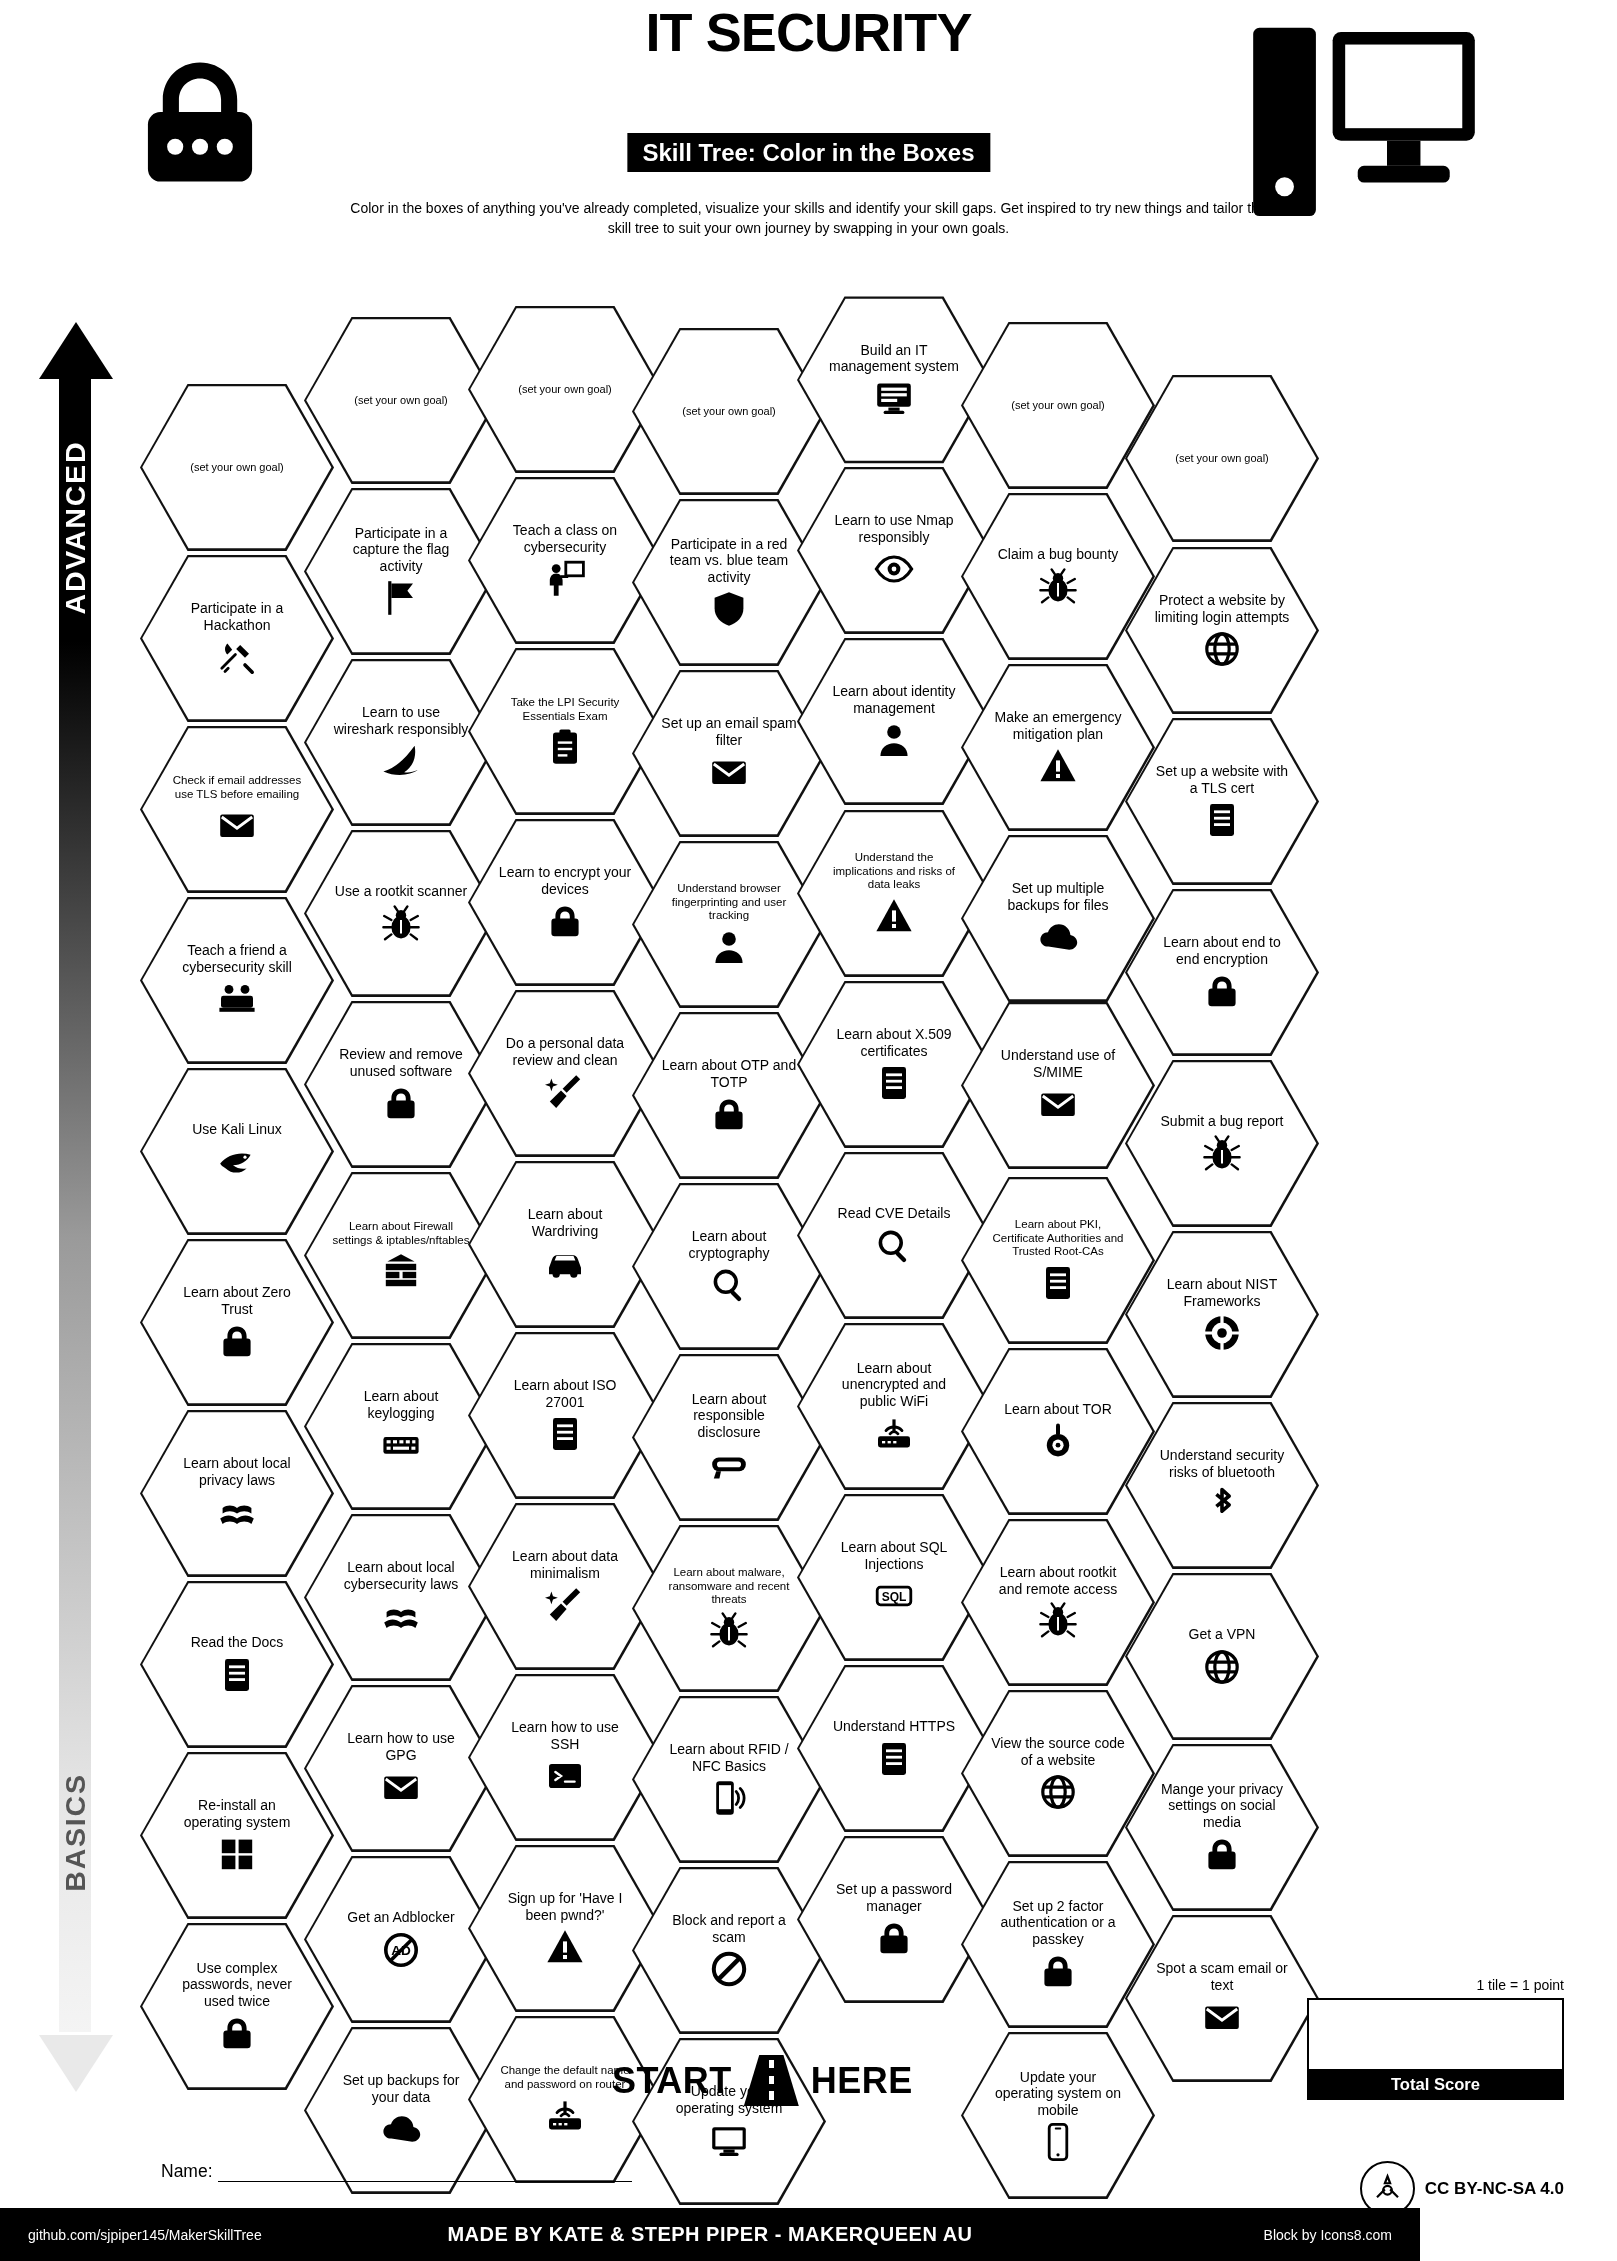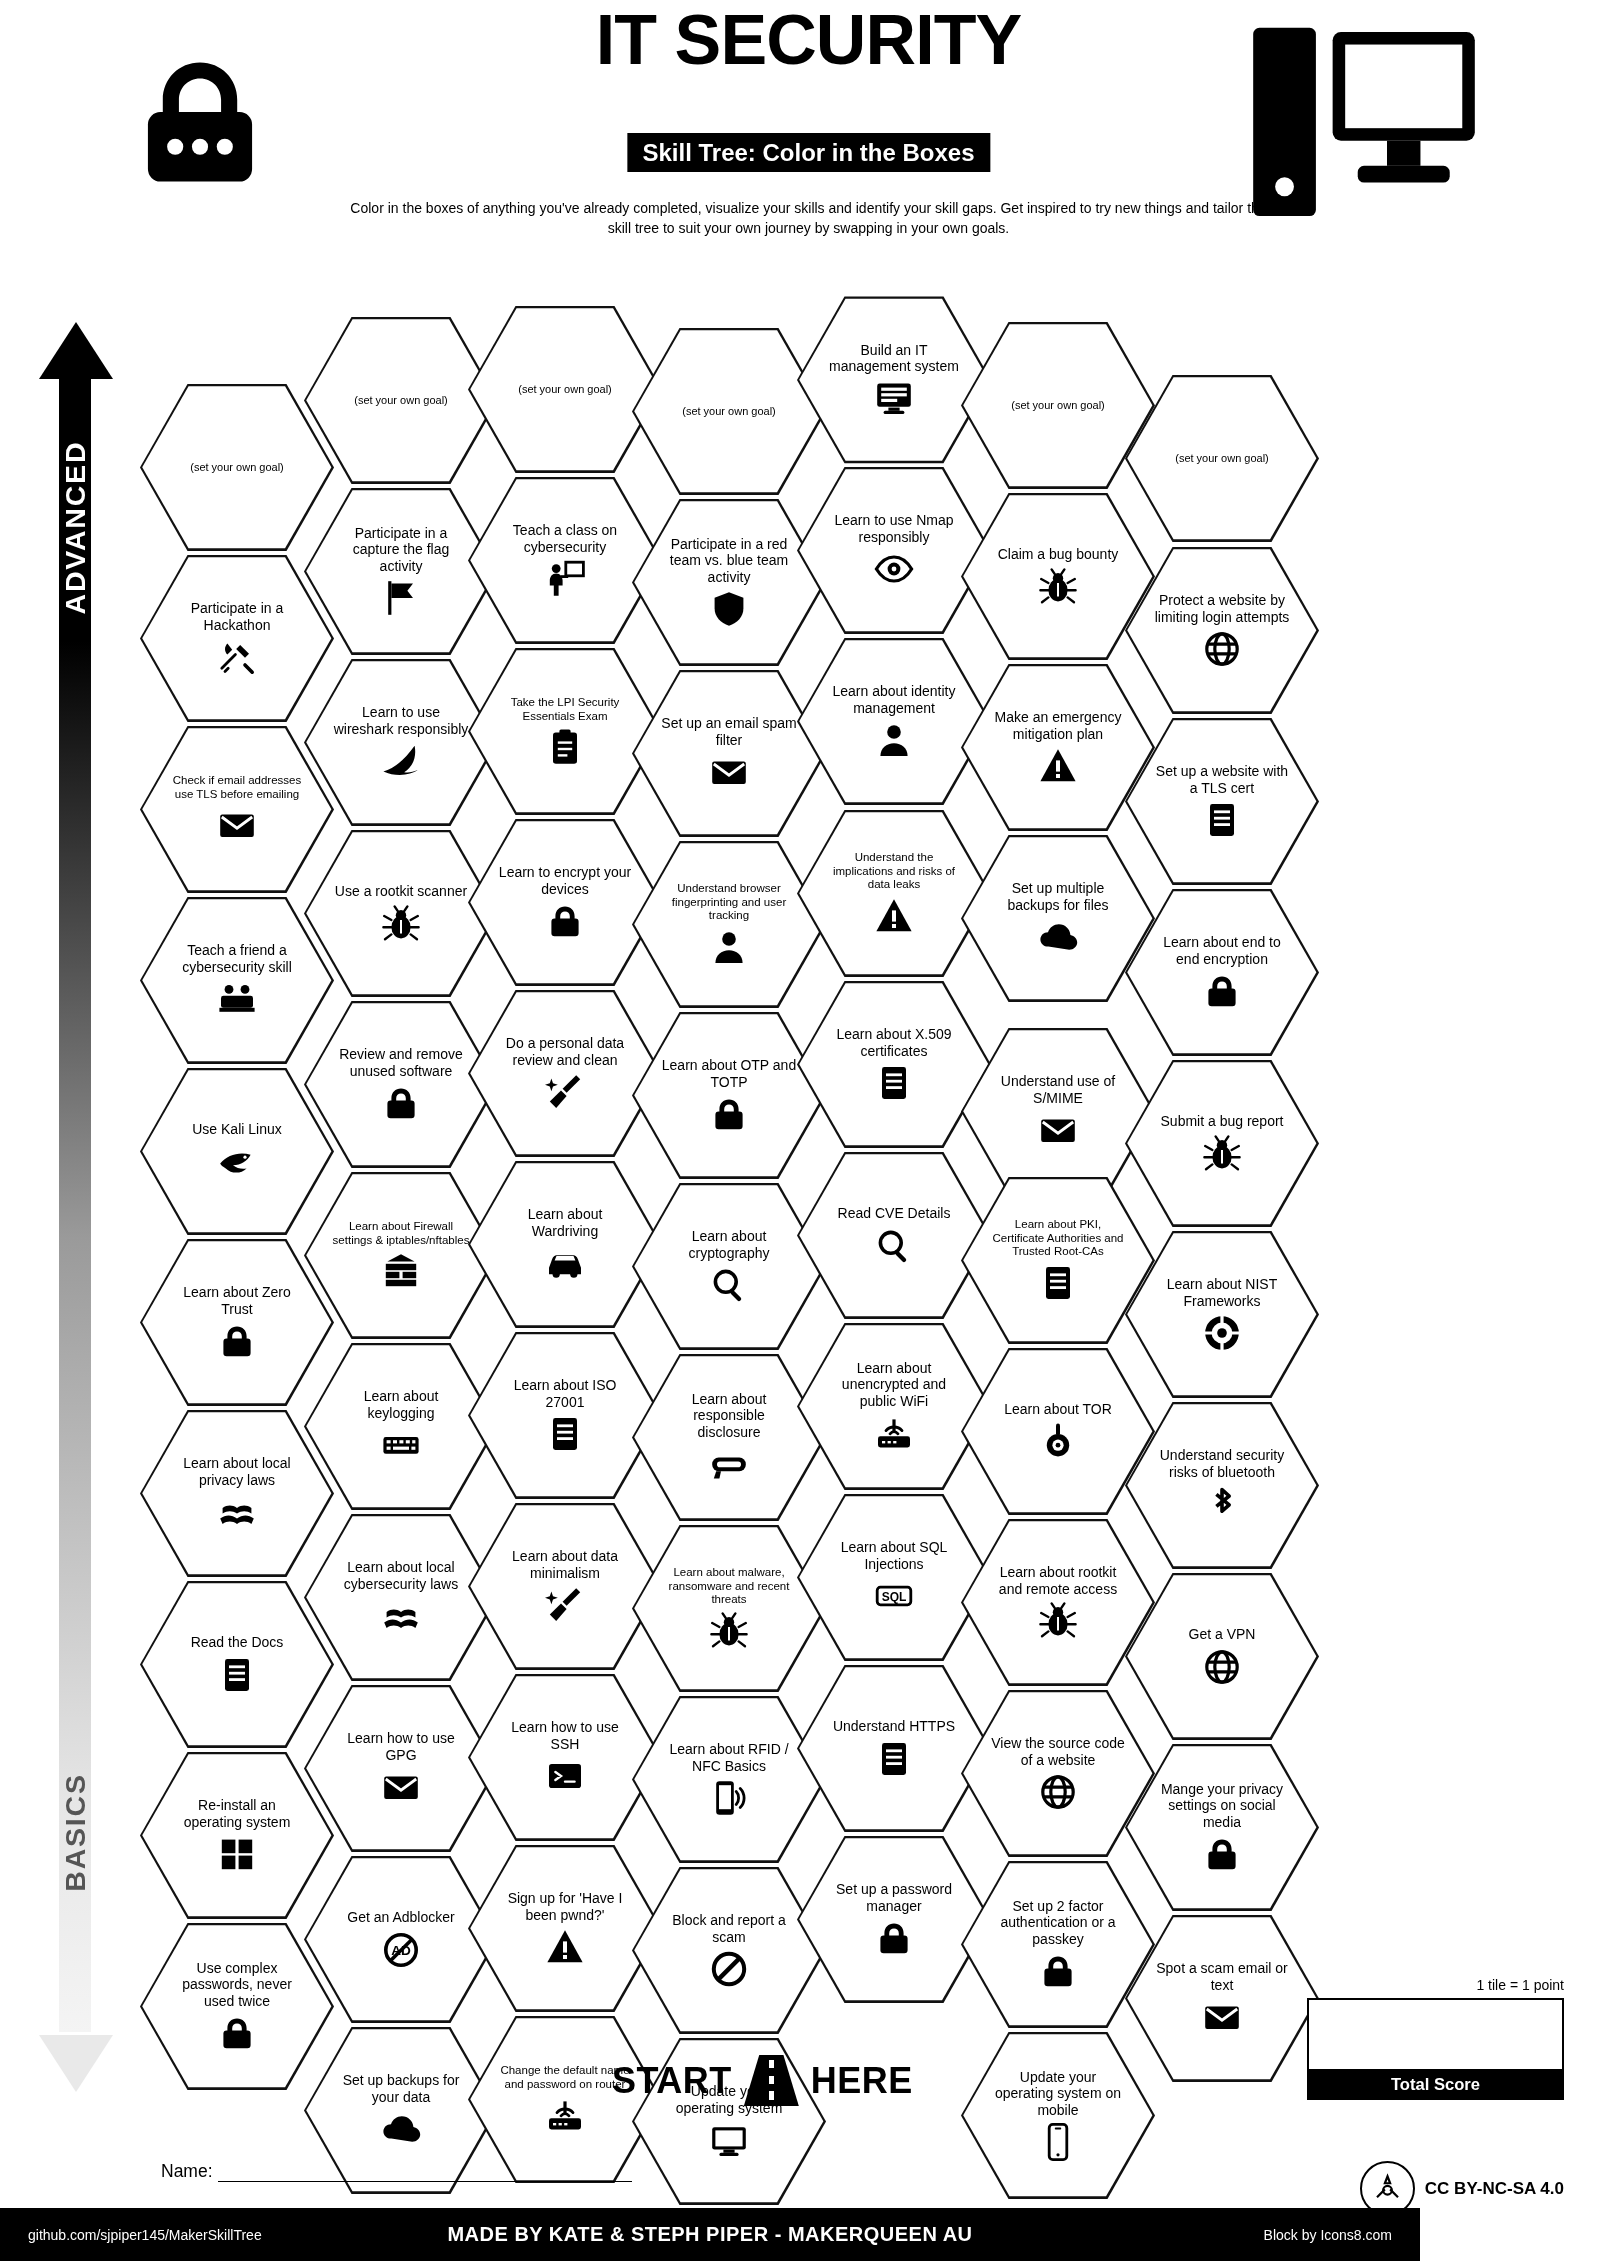--- a/index.html
+++ b/index.html
@@ -3,21 +3,21 @@
 <meta charset="utf-8">
 <style>
   html,body{margin:0;padding:0;background:#ffffff;}
   body{width:1617px;height:2261px;font-family:"Liberation Sans",sans-serif;color:#000;position:relative;overflow:hidden;}
   .page{position:relative;width:1617px;height:2261px;}
 
   
   .header{position:relative;height:271px;}
   .lock-icon{position:absolute;left:138px;top:14px;width:124px;height:216px;}
   .monitor-icon{position:absolute;right:138px;top:18.4px;width:230px;height:212px;}
-  .title{position:absolute;left:0;right:0;top:4.6px;text-align:center;font-size:70px;font-weight:bold;letter-spacing:-0.9px;line-height:1;}
+  .title{position:absolute;left:0;right:0;top:4.6px;text-align:center;font-size:54px;font-weight:bold;letter-spacing:-0.9px;line-height:1;}
   .subtitle{position:absolute;left:50%;transform:translateX(-50%);top:133px;background:#000;color:#fff;padding:5.5px 15.6px;font-size:24px;font-weight:bold;white-space:nowrap;}
   .blurb{position:absolute;left:50%;transform:translateX(-50%);top:198px;width:920px;text-align:center;font-size:14px;line-height:1.45;}
 
   
   .axis{position:absolute;left:34px;top:322px;width:83px;height:1770px;}
   .axis .bar{position:absolute;left:25px;top:55px;width:32px;height:1655px;
     background:linear-gradient(to bottom,#000 0%,#000 16%,#9a9a9a 52%,#e6e6e6 86%,#f4f4f4 100%);}
   .axis .tip-up{position:absolute;left:4.6px;top:0;width:0;height:0;border-left:37px solid transparent;border-right:37px solid transparent;border-bottom:57px solid #000;}
   .axis .tip-down{position:absolute;left:4.6px;bottom:0;width:0;height:0;border-left:37px solid transparent;border-right:37px solid transparent;border-top:57px solid #e9e9e9;}
   .axis .lab{position:absolute;left:-28px;font-size:28.5px;font-weight:bold;letter-spacing:1.8px;
@@ -875,21 +875,21 @@
         <div class="inner"></div>
         <div class="content">
           <div class="label">Set up multiple backups for files</div>
           <div class="ico">
             <svg viewBox="0 0 100 100" width="40" height="40" aria-hidden="true">
               <path d="M26 74c-12 0-20-8-20-18s8-18 19-18c4-12 15-20 27-20 16 0 28 12 29 27 10 2 17 10 17 19 0 10-9 18-20 18z" fill="#000"></path>
             </svg>
           </div>
         </div>
       </div>
-      <div class="hex" style="left: 959px; top: 750px;">
+      <div class="hex" style="left: 959px; top: 724px;">
         <div class="shape"></div>
         <div class="inner"></div>
         <div class="content">
           <div class="label">Understand use of S/MIME</div>
           <div class="ico">
             <svg viewBox="0 0 100 100" width="40" height="40" aria-hidden="true">
               <rect x="8" y="24" width="84" height="56" rx="5" fill="#000"></rect>
               <path d="M12 30l38 28 38-28" stroke="#fff" stroke-width="7" fill="none"></path>
             </svg>
           </div>

